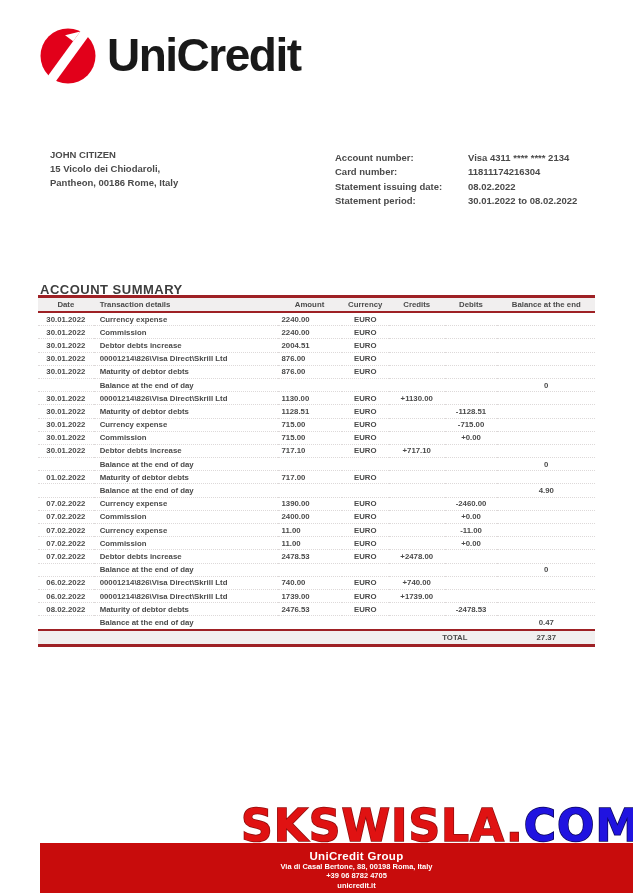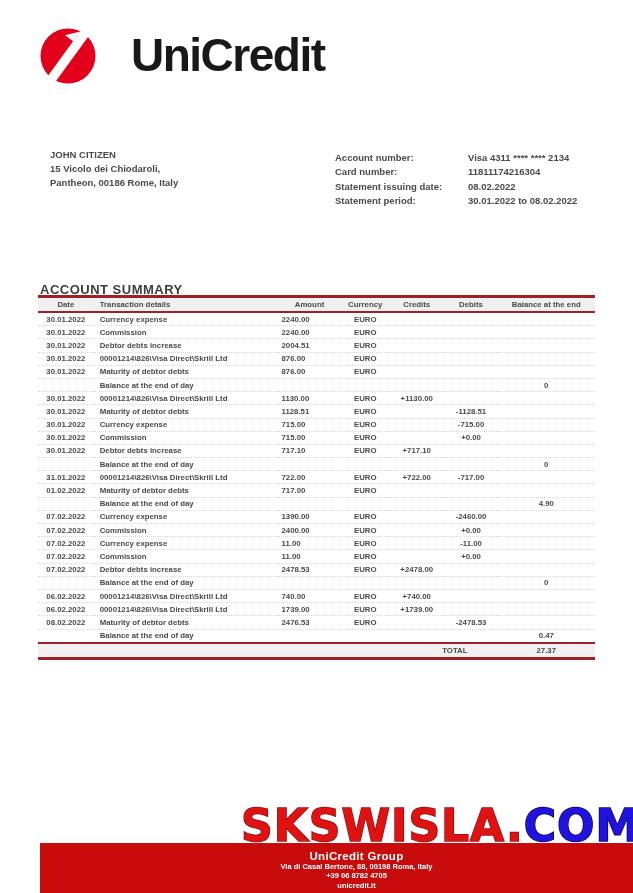--- a/index.html
+++ b/index.html
@@ -3,21 +3,21 @@
 <meta charset="utf-8">
 <title>UniCredit Statement</title>
 <style>
   html, body { margin:0; padding:0; background:#ffffff; }
   .page {
     position:relative; width:633px; height:893px; background:#ffffff;
     overflow:hidden; font-family:"Liberation Sans", sans-serif; color:#3f3f3f;
   }
 
   
-  .logo { position:absolute; left:38px; top:24px; display:flex; align-items:center;gap:24px; }
+  .logo { position:absolute; left:38px; top:24px; display:flex; align-items:center; }
   .logo-ball { width:60px; height:62px; display:inline-block; }
   .logo-text {
     font-size:46px; font-weight:bold; color:#191919; letter-spacing:-1.5px;
     margin-left:9px; line-height:1;
   }
 
   
   .holder { position:absolute; left:50px; top:148px; font-size:9.5px; line-height:14px; font-weight:bold; color:#4a4a4a; }
   .acct {
     position:absolute; left:335px; top:151px; font-size:9.5px; line-height:14.4px;
@@ -236,29 +236,20 @@
         <tr>
           <td></td>
           <td>Balance at the end of day</td>
           <td></td>
           <td></td>
           <td></td>
           <td></td>
           <td>0</td>
         </tr>
         <tr>
-          <td>31.01.2022</td>
-          <td>00001214\826\Visa Direct\Skrill Ltd</td>
-          <td>722.00</td>
-          <td>EURO</td>
-          <td>+722.00</td>
-          <td>-717.00</td>
-          <td></td>
-        </tr>
-        <tr>
           <td>01.02.2022</td>
           <td>Maturity of debtor debts</td>
           <td>717.00</td>
           <td>EURO</td>
           <td></td>
           <td></td>
           <td></td>
         </tr>
         <tr>
           <td></td>

